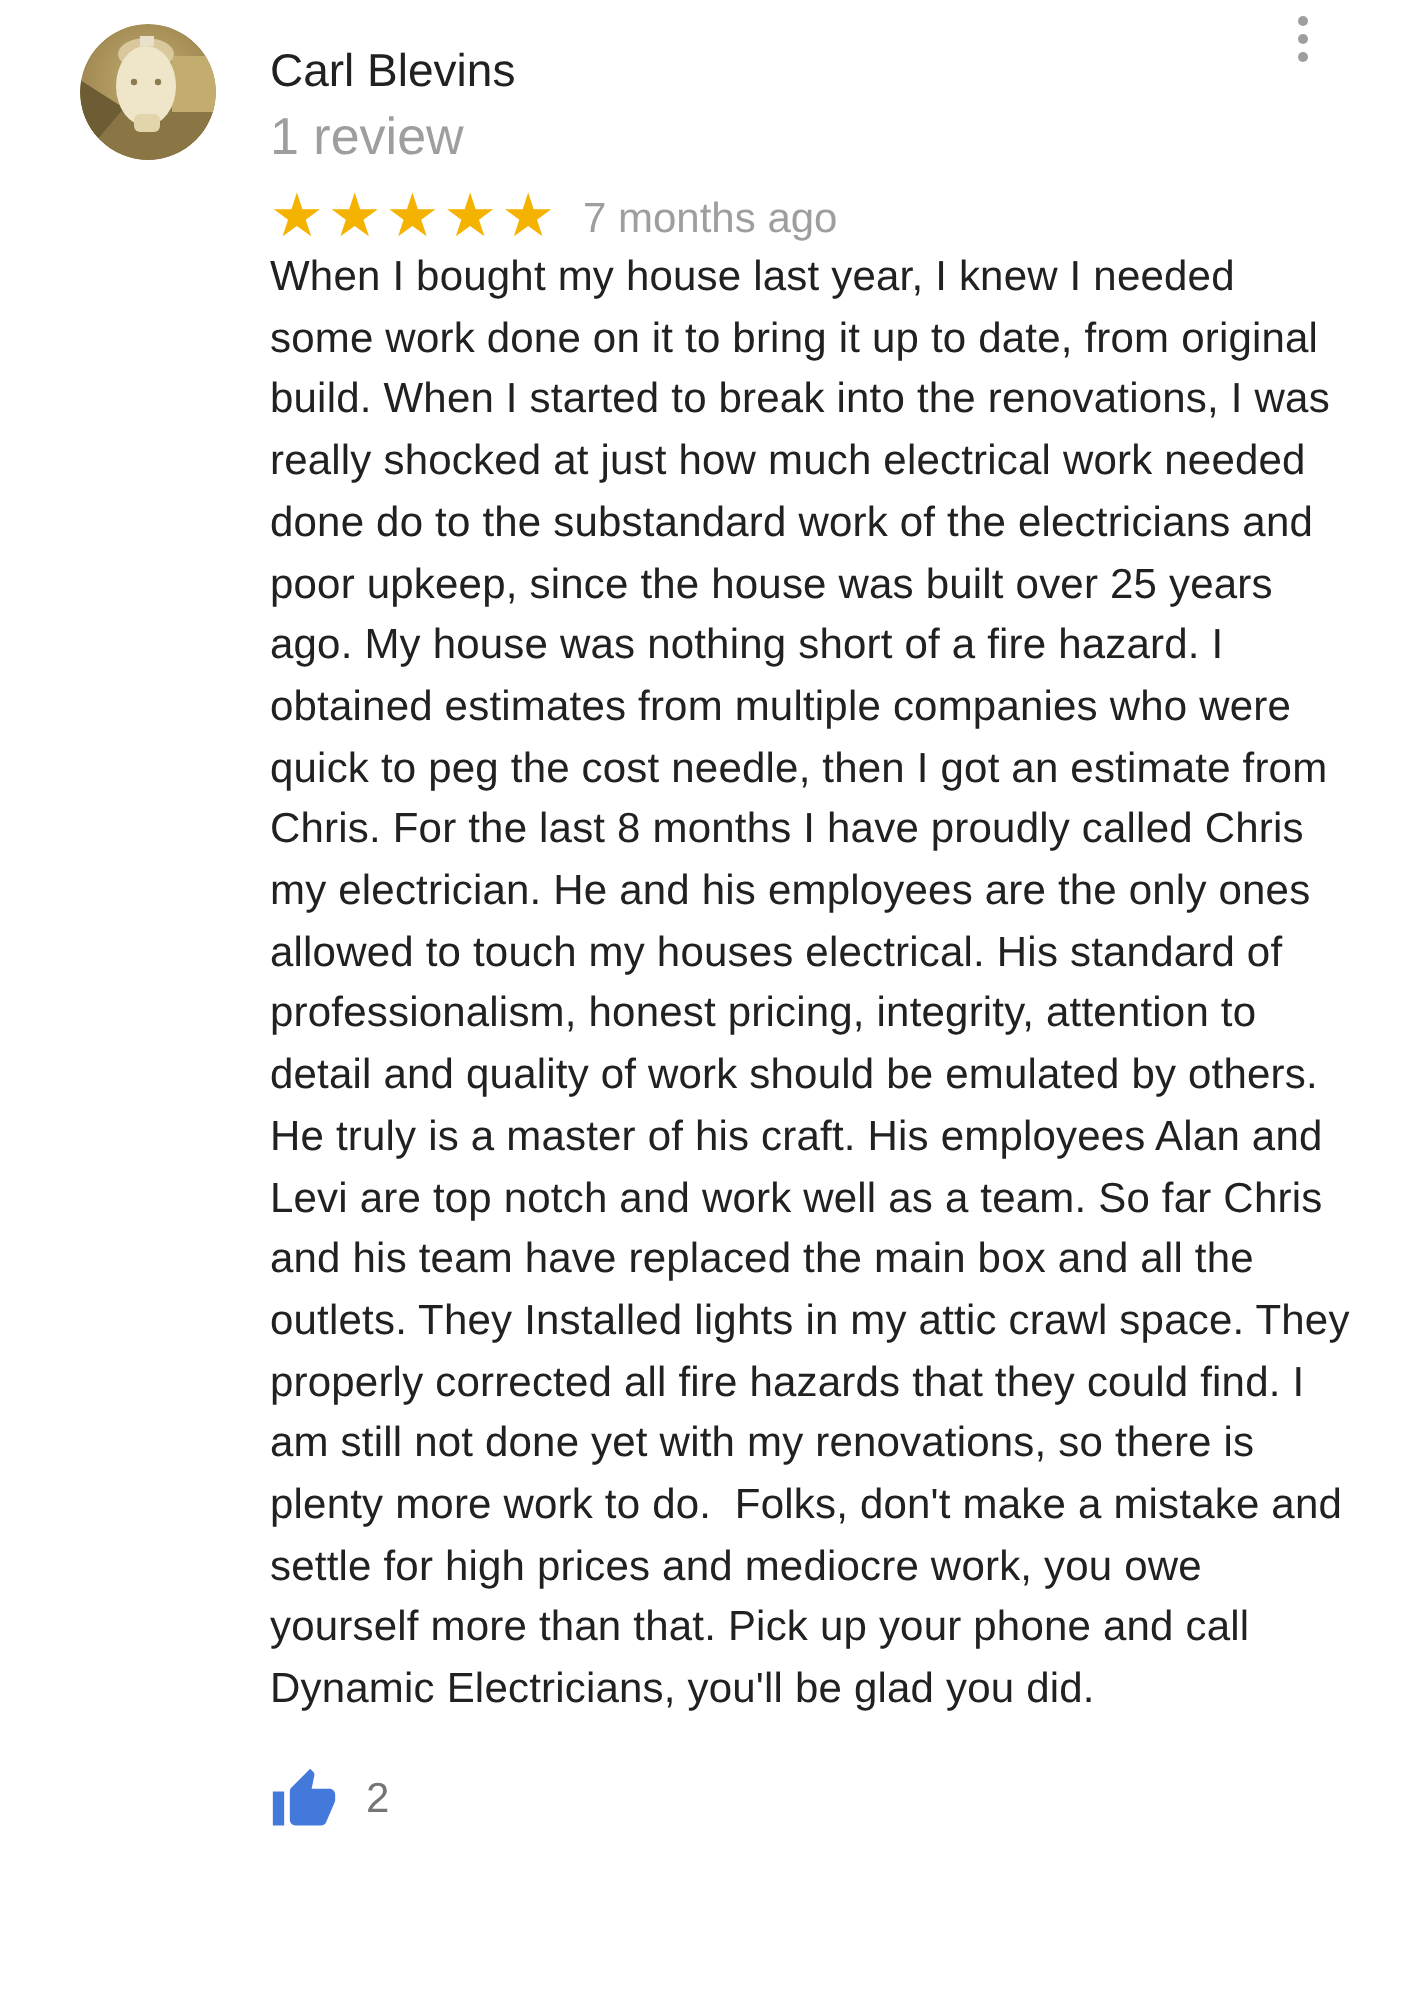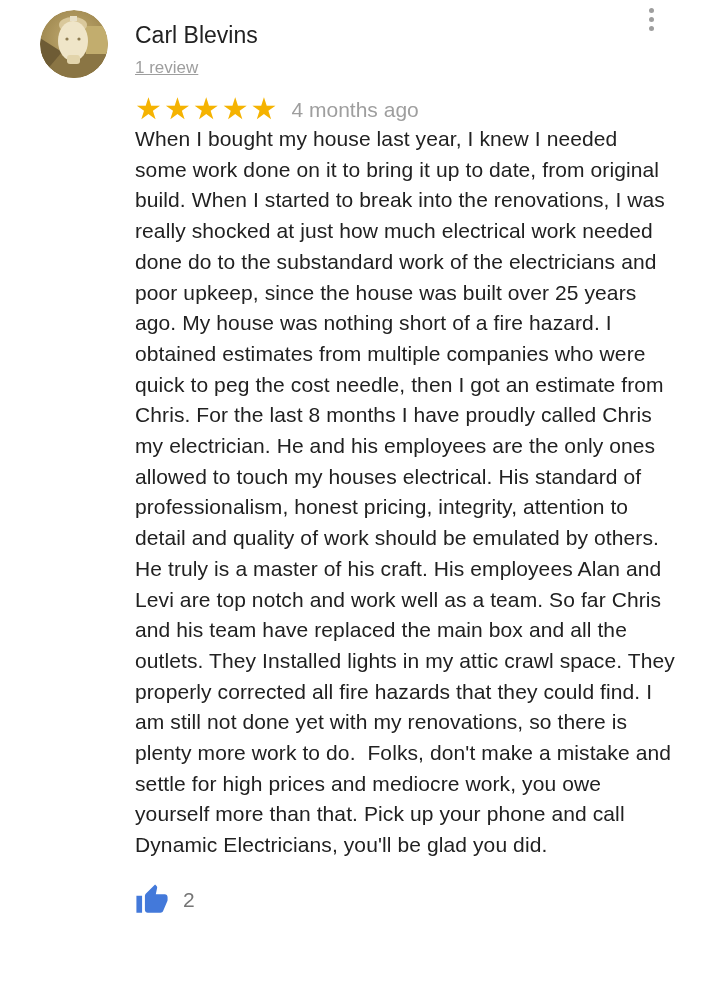--- a/index.html
+++ b/index.html
@@ -11,41 +11,40 @@
     color: #212121;
     overflow: hidden;
   }
   .card {
     position: relative;
     width: 708px;
     height: 1000px;
     padding: 10px 0 0 40px;
     background: #ffffff;
   }
-  .header { display: flex; align-items: flex-start; }
+  .header { display: flex; align-items: flex-end; }
   .avatar {
     width: 68px; height: 68px;
     border-radius: 50%;
     overflow: hidden;
     flex: 0 0 68px;
     cursor: pointer;
   }
   .id-block { margin-left: 27px; margin-top: 12px; }
   .author {
     font-size: 23px;
     line-height: 26px;
     color: #212121;
     cursor: pointer;
   }
   .review-count {
-    font-size: 17px;
+    font-size: 26px;
     line-height: 24px;
     color: #9e9e9e;
     margin-top: 8px;
-    text-decoration: underline;
   }
   .overflow {
     position: absolute;
     top: 6px;
     right: 48px;
     padding: 2px 6px;
     display: flex;
     flex-direction: column;
     align-items: center;
     gap: 4px;
@@ -137,21 +136,21 @@
 
   <div class="overflow">
     <span class="dot"></span>
     <span class="dot"></span>
     <span class="dot"></span>
   </div>
 
   <div class="content">
     <div class="rating-row">
       <span class="stars">★★★★★</span>
-      <span class="review-date">4 months ago</span>
+      <span class="review-date">7 months ago</span>
     </div>
 
     <div class="review-body">When I bought my house last year, I knew I needed some work done on it to bring it up to date, from original build. When I started to break into the renovations, I was really shocked at just how much electrical work needed done do to the substandard work of the electricians and poor upkeep, since the house was built over 25 years ago. My house was nothing short of a fire hazard. I obtained estimates from multiple companies who were quick to peg the cost needle, then I got an estimate from Chris. For the last 8 months I have proudly called Chris my electrician. He and his employees are the only ones allowed to touch my houses electrical. His standard of professionalism, honest pricing, integrity, attention to detail and quality of work should be emulated by others. He truly is a master of his craft. His employees Alan and Levi are top notch and work well as a team. So far Chris and his team have replaced the main box and all the outlets. They Installed lights in my attic crawl space. They properly corrected all fire hazards that they could find. I am still not done yet with my renovations, so there is plenty more work to do.  Folks, don't make a mistake and settle for high prices and mediocre work, you owe yourself more than that. Pick up your phone and call Dynamic Electricians, you'll be glad you did.</div>
 
     <div class="like-row">
       <span class="thumb-icon">
         <svg width="34" height="34" viewBox="0 0 24 24">
           <path fill="#4379da" d="M1 21h4V9H1v12zm22-11c0-1.1-.9-2-2-2h-6.31l.95-4.57.03-.32c0-.41-.17-.79-.44-1.06L14.17 1 7.58 7.59C7.22 7.95 7 8.45 7 9v10c0 1.1.9 2 2 2h9c.83 0 1.54-.5 1.84-1.22l3.02-7.05c.09-.23.14-.47.14-.72v-2z"></path>
         </svg>
       </span>

